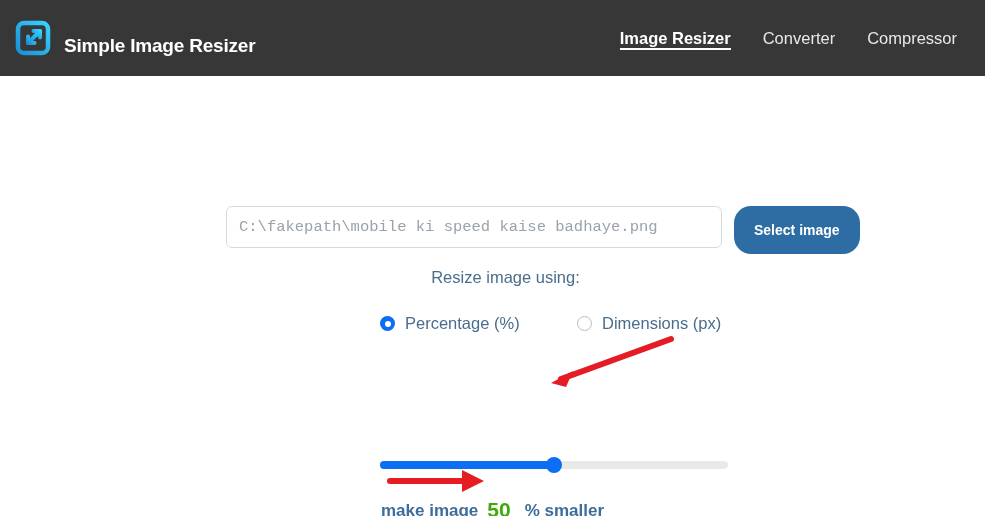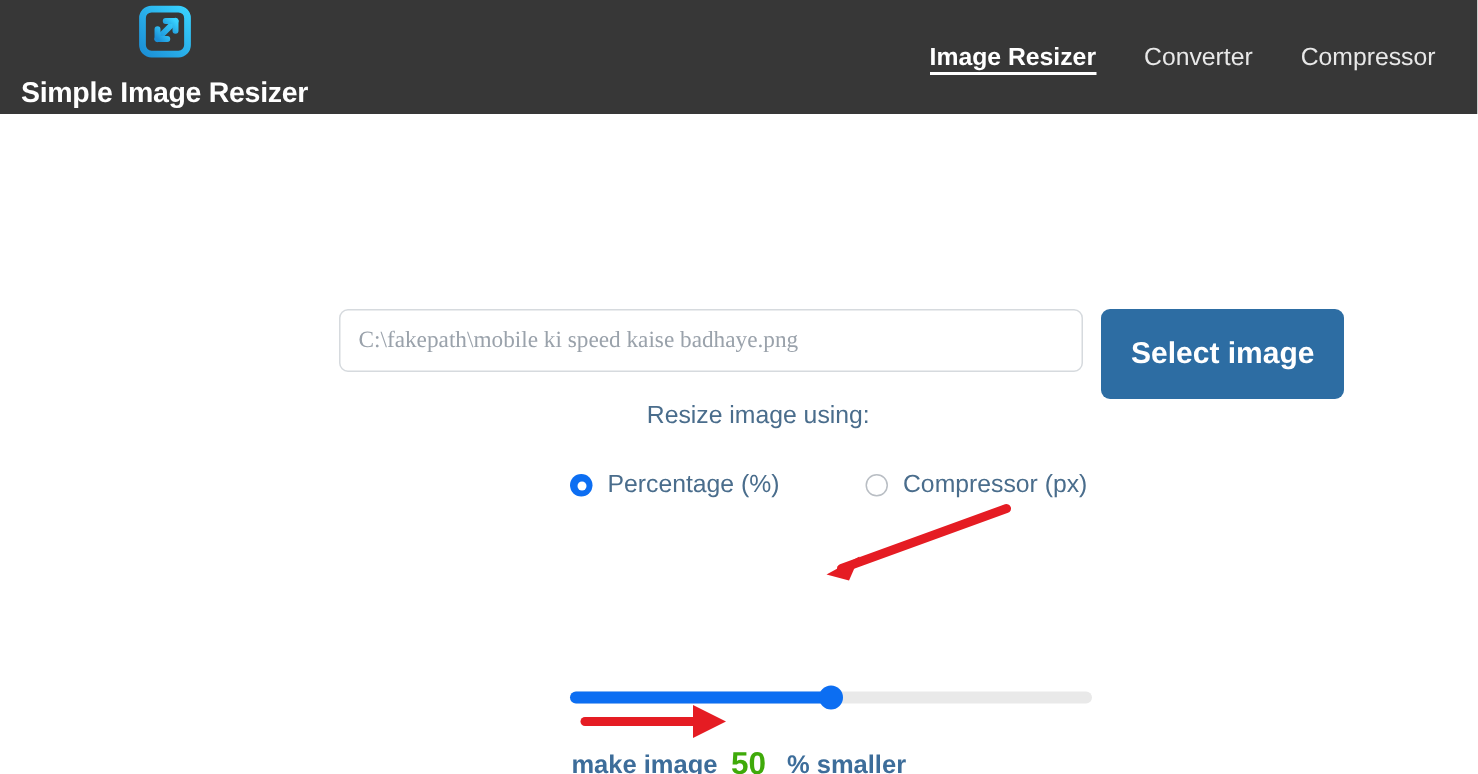--- a/index.html
+++ b/index.html
@@ -20,24 +20,23 @@
     position: absolute;
     top: 0; left: 0;
     width: 985px;
     height: 76px;
     background: #373737;
     display: flex;
     align-items: center;
   }
   .brand {
     display: flex;
-    align-items: center;
+    align-items: flex-end;
     margin-left: 14px;
     gap: 12px;
-    flex-direction: column;
   }
   .logo-icon {
     width: 38px;
     height: 38px;
     display: block;
   }
   .brand-title {
     color: #ffffff;
     font-size: 19px;
     font-weight: bold;
@@ -103,33 +102,33 @@
   }
   .file-input {
     width: 496px;
     height: 42px;
     box-sizing: border-box;
     border: 1px solid #d6dade;
     border-radius: 6px;
     background: #ffffff;
     color: #9aa2ab;
     font-size: 15.5px;
-    font-family: Liberation Serif, serif;
+    font-family: Liberation Mono, monospace;
     padding: 0 12px;
     outline: none;
   }
   .btn-select {
-    height: 60px;
+    height: 48px;
     padding: 0 20px;
     background: #2d6da3;
     color: #ffffff;
-    font-size: 20px;
+    font-size: 14px;
     font-weight: bold;
     border: none;
-    border-radius: 6px;
+    border-radius: 17px;
     cursor: pointer;
     font-family: "Liberation Sans", sans-serif;
   }
 
   .resize-using {
     position: absolute;
     top: 192px;
     left: 0;
     width: 985px;
     text-align: center;
@@ -292,21 +291,21 @@
 
   <div class="resize-using">Resize image using:</div>
 
   <div class="radio-row">
     <label class="radio-opt first">
       <span class="radio-dot on"></span>
       <span class="radio-label">Percentage (%)</span>
     </label>
     <label class="radio-opt">
       <span class="radio-dot off"></span>
-      <span class="radio-label">Compressor (px)</span>
+      <span class="radio-label">Dimensions (px)</span>
     </label>
   </div>
 
   <div class="slider-wrap">
     <div class="slider-track"></div>
     <div class="slider-fill" id="sliderFill" style="width: 174px;"></div>
     <div class="slider-thumb" id="sliderThumb" style="left: 174px;"></div>
   </div>
 
   <div class="value-row">

